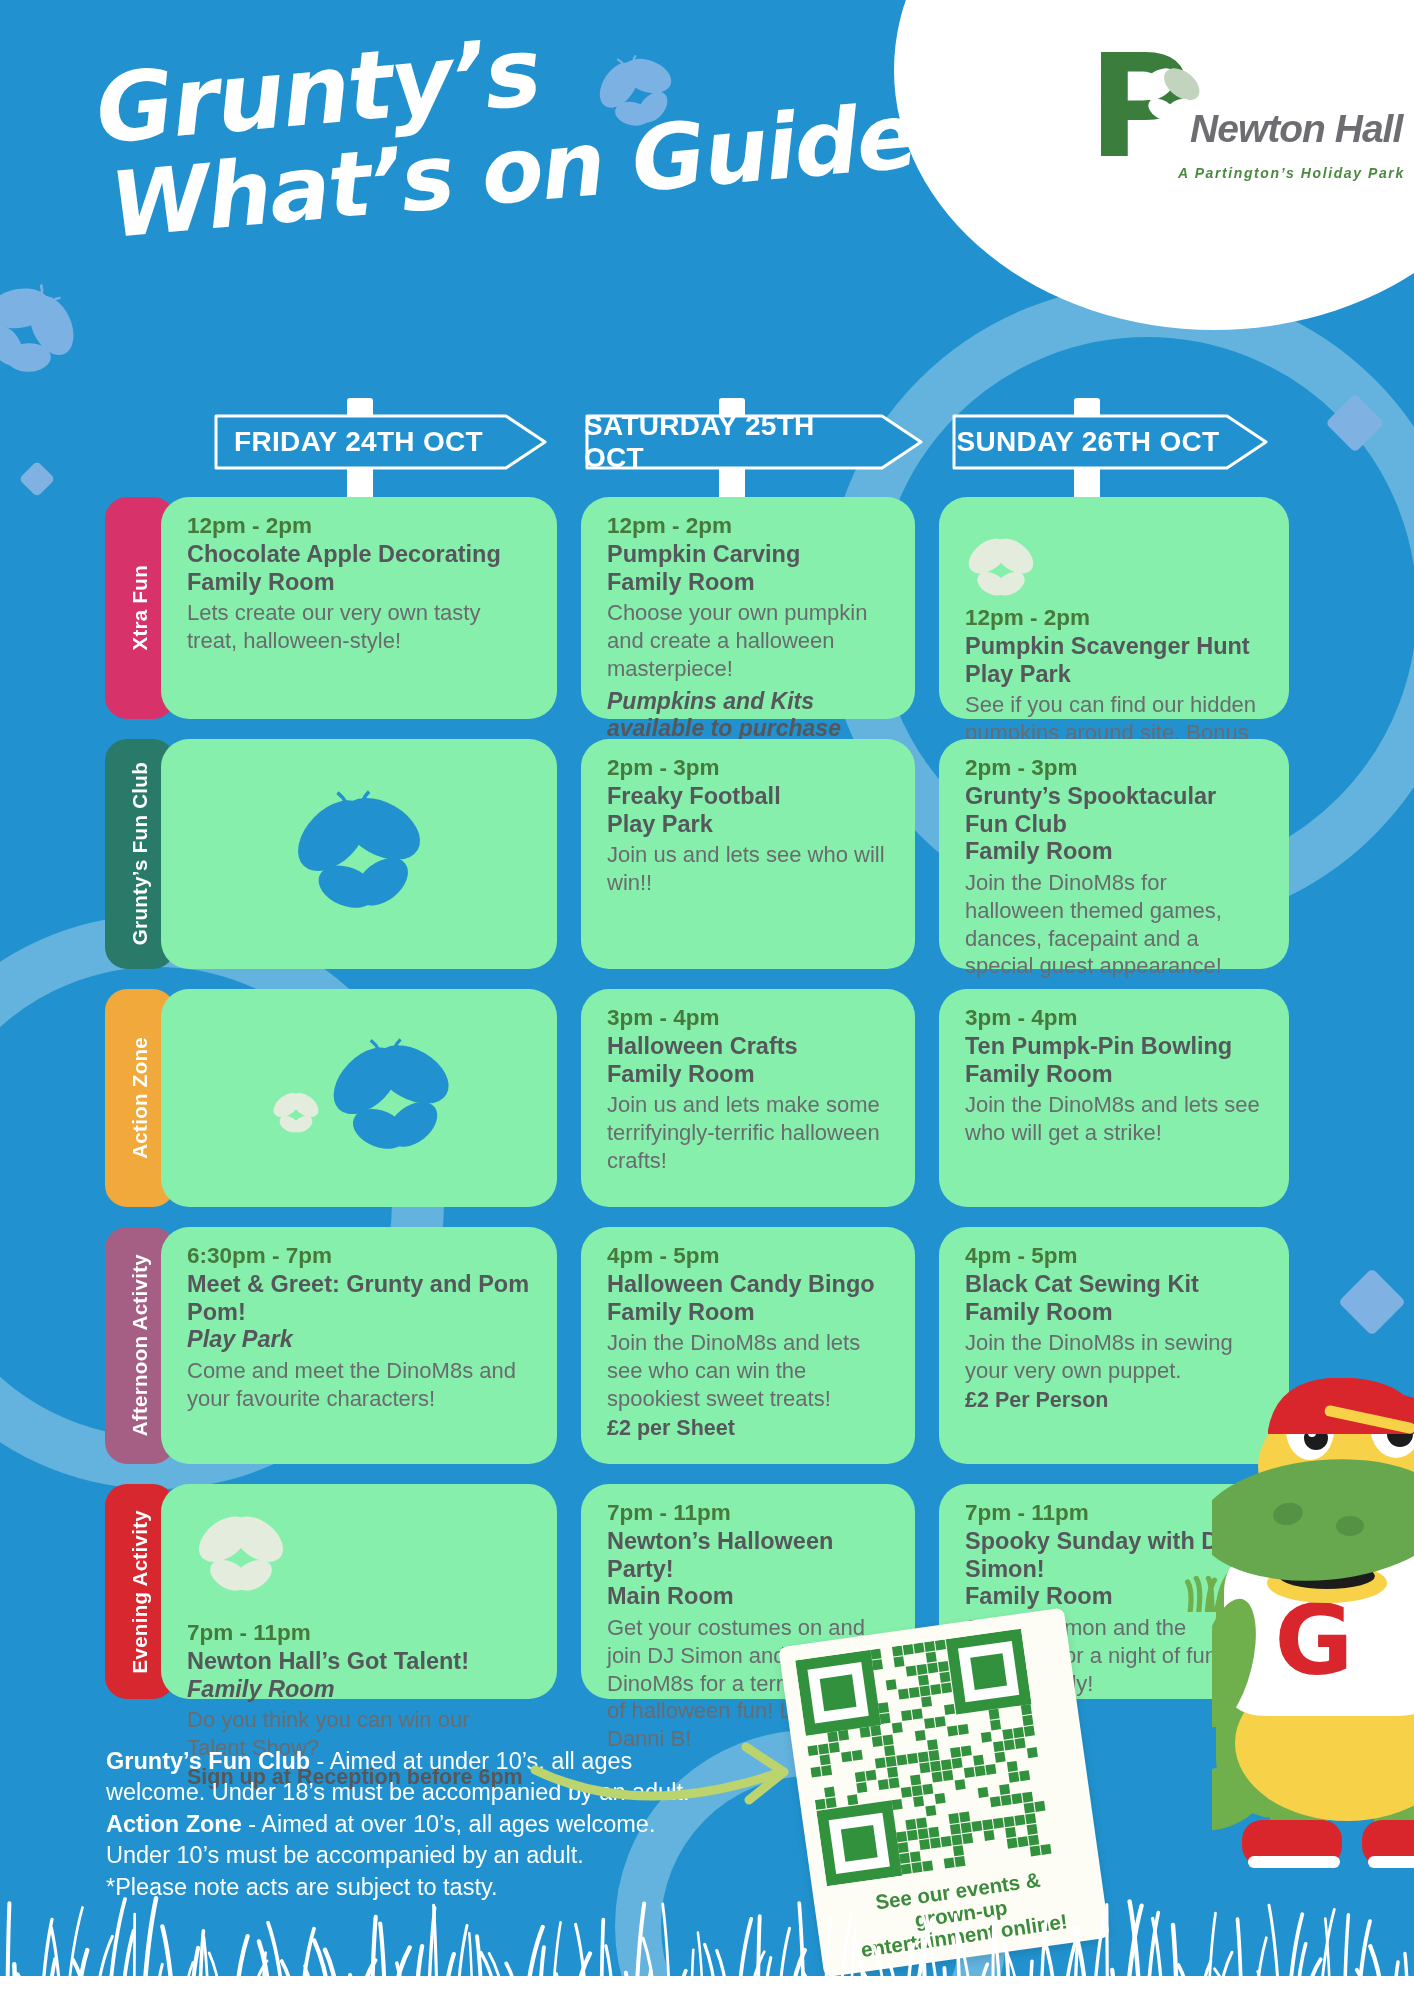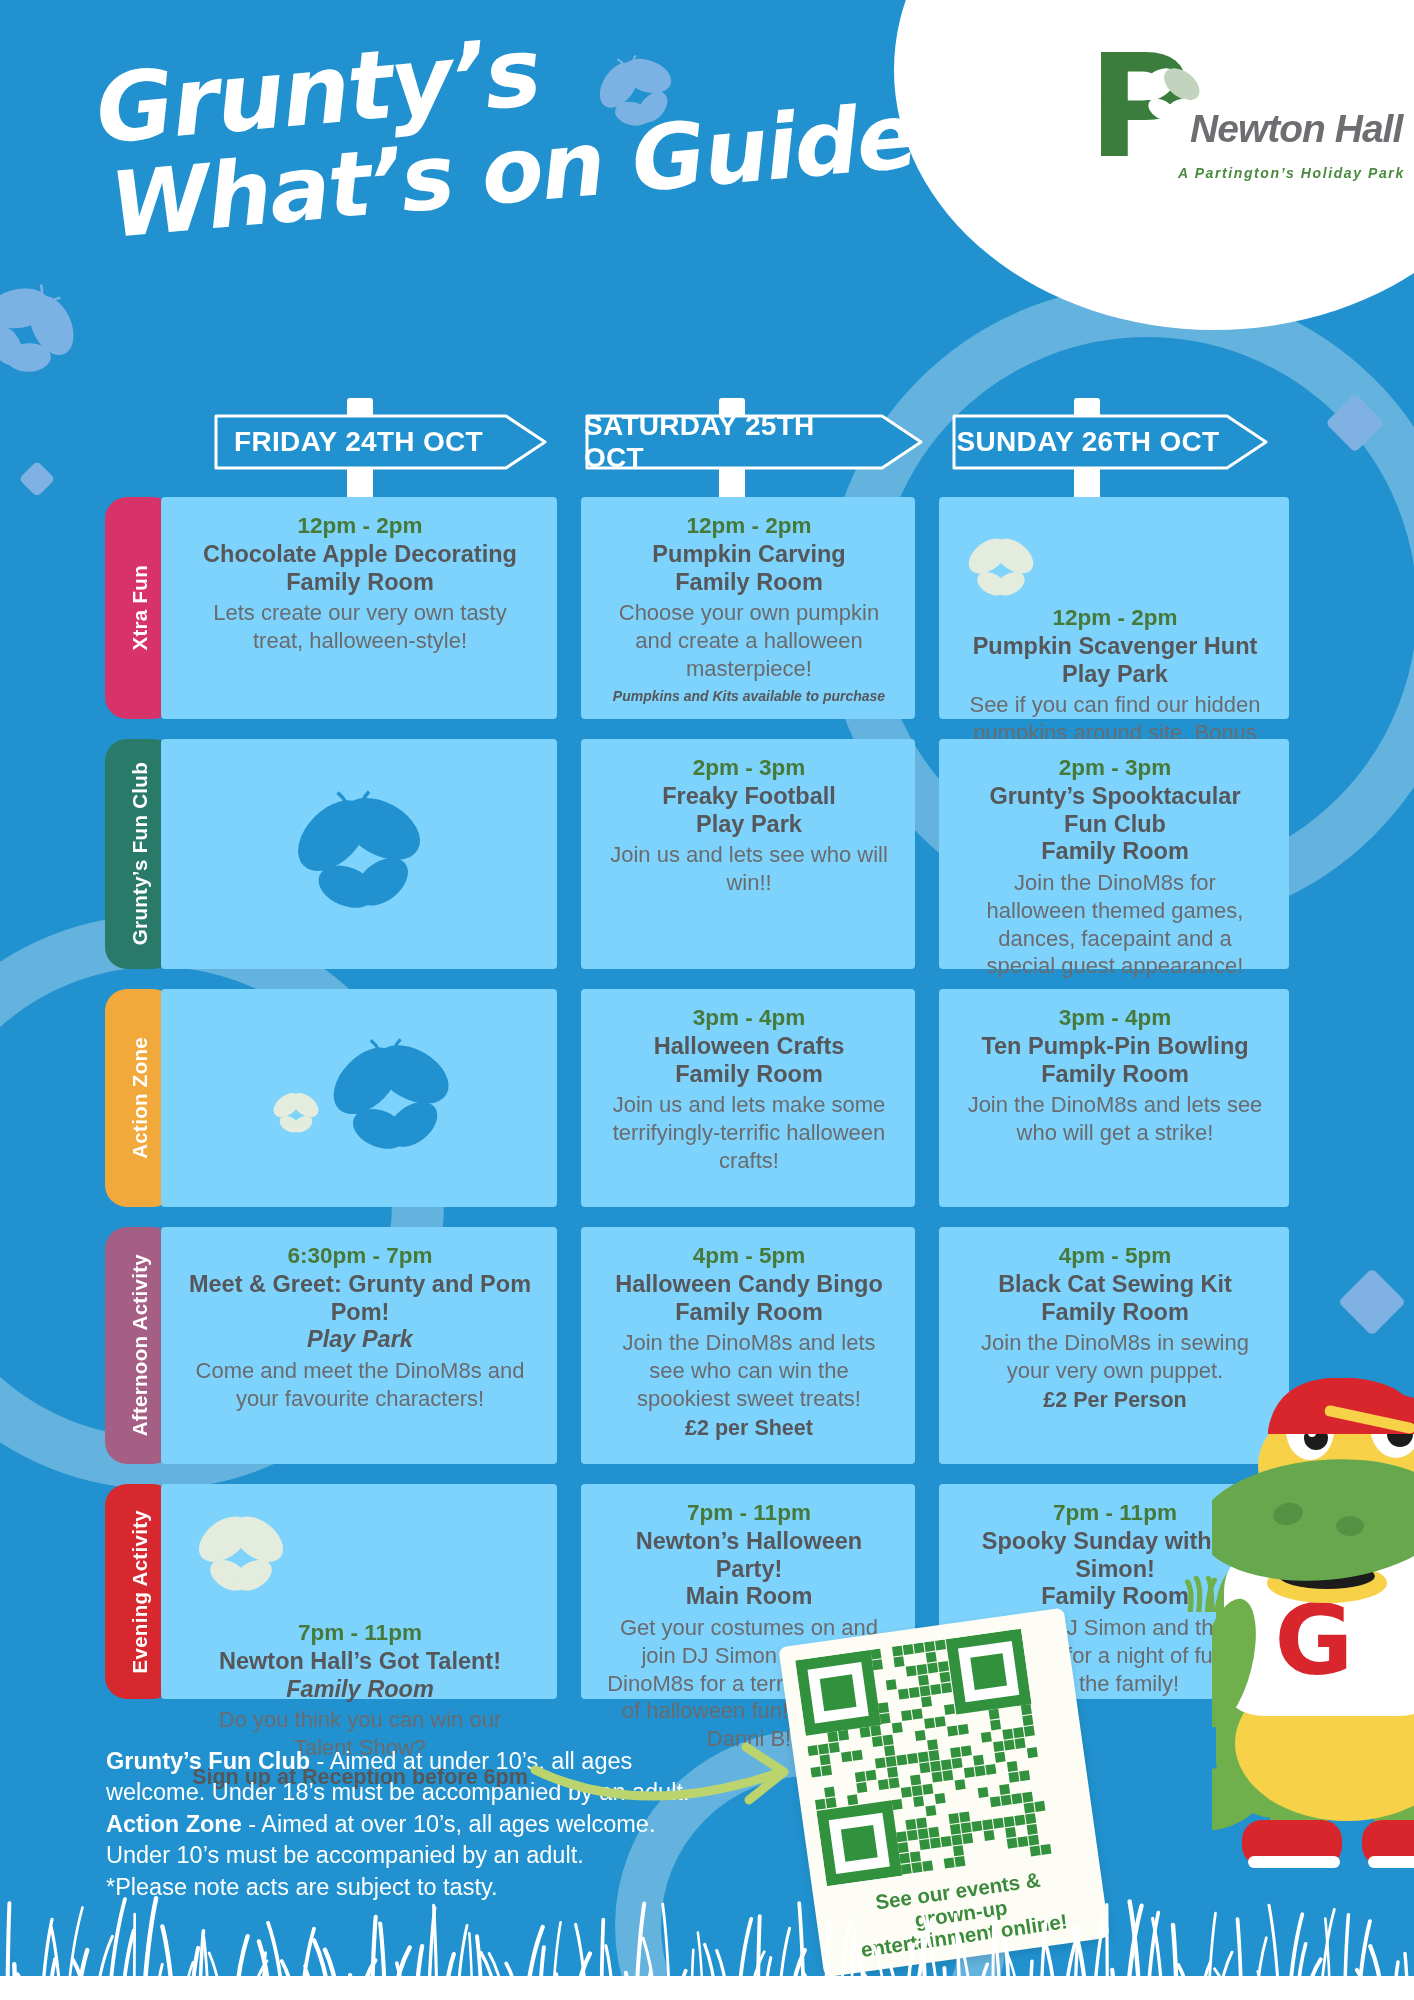--- a/index.html
+++ b/index.html
@@ -45,31 +45,31 @@
         justify-content:center;color:#fff;font-weight:700;font-size:28px;letter-spacing:.3px;}
 
   
   .grid{position:absolute;left:105px;top:485px;width:1200px;z-index:5;}
   .row{display:flex;gap:24px;margin-bottom:20px;align-items:stretch;}
   .row:first-child{margin-top:12px;}
   .tab{width:70px;margin-right:-38px;border-radius:22px;display:flex;align-items:center;
        justify-content:center;z-index:4;position:relative;}
   .tab span{writing-mode:vertical-rl;transform:rotate(180deg);color:#fff;font-weight:700;
        font-size:20.5px;letter-spacing:.3px;white-space:nowrap;}
-  .card{background:#7dd3fc;border-radius:4px;padding:16px 24px 12px 26px;position:relative;z-index:6;text-align:center;}
+  .card{background:#86efac;border-radius:28px;padding:16px 24px 12px 26px;position:relative;z-index:6;}
   .card.fri{width:396px;}
   .card.sat{width:334px;}
   .card.sun{width:350px;}
   .card{box-sizing:border-box;}
   .card.empty{display:flex;align-items:center;justify-content:center;}
   .time{color:#46793a;font-weight:700;font-size:22.5px;margin-bottom:2px;}
   .etitle,.venue{color:#56575b;font-weight:700;font-size:23.5px;line-height:1.18;}
   .venue.ital{font-style:italic;}
   .ebody{color:#6a6b6e;font-size:22px;line-height:1.26;margin-top:3px;}
-  .note-italic{font-style:italic;font-weight:700;font-size:14px;color:#56575b;margin-top:5px;line-height:1.2;}
+  .note-italic{font-style:italic;font-weight:700;font-size:23px;color:#56575b;margin-top:5px;line-height:1.2;}
   .note-bold{font-weight:700;font-size:21.5px;color:#56575b;margin-top:3px;}
   .wm{position:absolute;color:#e4ecdd;z-index:0;}
   .card > *{position:relative;z-index:1;}
   .cell-bfly{color:#2192cf;transform:rotate(-8deg);}
   .tuft{position:absolute;right:52px;top:92px;z-index:2;}
 
   
   .footer{position:absolute;left:106px;top:1746px;width:600px;color:#fff;font-size:23.5px;
           line-height:1.34;z-index:9;}
   .footer b{font-weight:700;}

